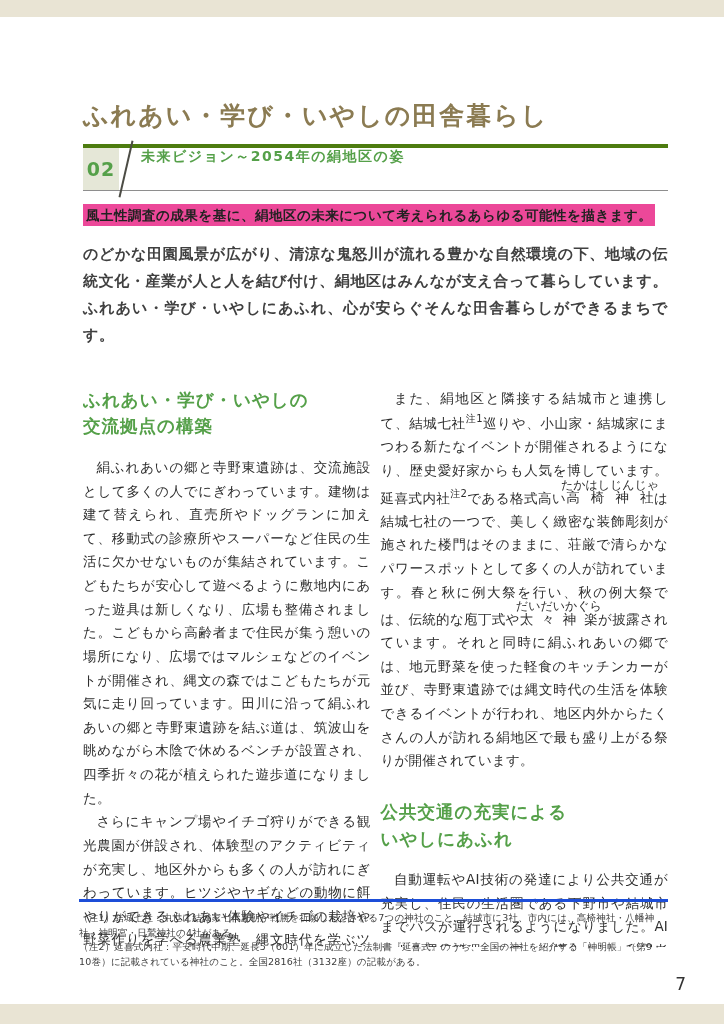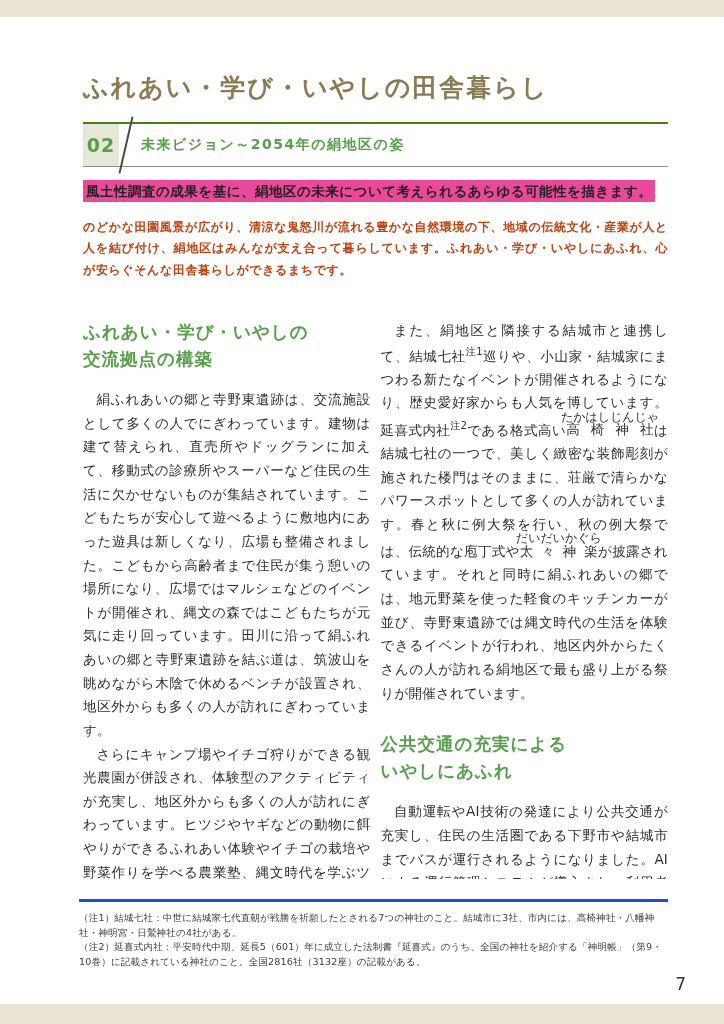--- a/index.html
+++ b/index.html
@@ -9,31 +9,31 @@
     position: relative;
     overflow: hidden;
     font-family: "DejaVu Sans", "Liberation Sans", sans-serif;
     color: #2e2e2e;
     -webkit-font-smoothing: antialiased;
   }
   .edge-band { position: absolute; left: 0; width: 724px; background: #e9e4d4; }
   .edge-band.top { top: 0; height: 17px; }
   .edge-band.bottom { bottom: 0; height: 20px; }
 
-  .content { position: absolute; top: 17px; left: 0; right: 0; padding: 55px 56px 0 83px; }
+  .content { position: absolute; top: 17px; left: 0; right: 0; padding: 83px 56px 0 83px; }
 
   .page-title {
     font-size: 25px; font-weight: bold; color: #8b7b52;
     letter-spacing: 2px; line-height: 1.3; margin: 0;
   }
 
   .section-band {
-    position: relative; margin-top: 17px; height: 42px;
-    border-top: 2px solid #4d7c0f; border-bottom: 1px solid #8e8e8e;
-    display: flex; align-items: center;
+    position: relative; margin-top: 11px; height: 42px;
+    border-top: 4px solid #4d7c0f; border-bottom: 1px solid #8e8e8e;
+    display: flex; 
   }
   .section-number {
     position: absolute; left: 0; top: 0; bottom: 0; width: 36px;
     background: #e5e7d7; color: #55a049;
     display: flex; align-items: center; justify-content: center;
     font-size: 19px; font-weight: bold; letter-spacing: 1px;
   }
   .section-slash {
     position: absolute; left: 42px; top: -8px; height: 58px; width: 2px;
     background: #4c4c45; transform: rotate(13deg);
@@ -43,23 +43,23 @@
     font-size: 14px; letter-spacing: 1.5px;
   }
 
   .highlight-line { margin-top: 14px; }
   .highlight-line span {
     background: #ec4899; font-size: 13.5px; font-weight: bold;
     color: #222; letter-spacing: 0.5px; padding: 3px 3px;
   }
 
   .lead-paragraph {
-    margin-top: 16px; font-size: 12px; font-weight: 600;
+    margin-top: 16px; font-size: 15px; font-weight: 600;
     line-height: 1.82; letter-spacing: 0.6px; text-align: justify;
-    color: #c2410c;
+    color: #404040;
   }
 
   .columns {
     margin-top: 37px; display: flex; gap: 10px;
     height: 560px; overflow: hidden;
   }
   .column { flex: 1 1 0; min-width: 0; }
 
   .col-heading {
     color: #55a049; font-weight: bold; font-size: 17.5px;
@@ -108,21 +108,21 @@
     <span>風土性調査の成果を基に、絹地区の未来について考えられるあらゆる可能性を描きます。</span>
   </div>
 
   <p class="lead-paragraph">のどかな田園風景が広がり、清涼な鬼怒川が流れる豊かな自然環境の下、地域の伝統文化・産業が人と人を結び付け、絹地区はみんなが支え合って暮らしています。ふれあい・学び・いやしにあふれ、心が安らぐそんな田舎暮らしができるまちです。</p>
 
   <div class="columns">
 
     <div class="column">
       <h2 class="col-heading">ふれあい・学び・いやしの
 交流拠点の構築</h2>
-      <p class="body-par">絹ふれあいの郷と寺野東遺跡は、交流施設として多くの人でにぎわっています。建物は建て替えられ、直売所やドッグランに加えて、移動式の診療所やスーパーなど住民の生活に欠かせないものが集結されています。こどもたちが安心して遊べるように敷地内にあった遊具は新しくなり、広場も整備されました。こどもから高齢者まで住民が集う憩いの場所になり、広場ではマルシェなどのイベントが開催され、縄文の森ではこどもたちが元気に走り回っています。田川に沿って絹ふれあいの郷と寺野東遺跡を結ぶ道は、筑波山を眺めながら木陰で休めるベンチが設置され、地区外からも多くの人が訪れにぎわっています。</p>
+      <p class="body-par">絹ふれあいの郷と寺野東遺跡は、交流施設として多くの人でにぎわっています。建物は建て替えられ、直売所やドッグランに加えて、移動式の診療所やスーパーなど住民の生活に欠かせないものが集結されています。こどもたちが安心して遊べるように敷地内にあった遊具は新しくなり、広場も整備されました。こどもから高齢者まで住民が集う憩いの場所になり、広場ではマルシェなどのイベントが開催され、縄文の森ではこどもたちが元気に走り回っています。田川に沿って絹ふれあいの郷と寺野東遺跡を結ぶ道は、筑波山を眺めながら木陰で休めるベンチが設置され、四季折々の花が植えられた遊歩道になりました。</p>
       <p class="body-par">さらにキャンプ場やイチゴ狩りができる観光農園が併設され、体験型のアクティビティが充実し、地区外からも多くの人が訪れにぎわっています。ヒツジやヤギなどの動物に餌やりができるふれあい体験やイチゴの栽培や野菜作りを学べる農業塾、縄文時代を学ぶツアーなど、ふれあいと学び、いやしの体験ができるテーマパークとして生まれ変わりました。</p>
     </div>
 
     <div class="column">
       <p class="body-par">また、絹地区と隣接する結城市と連携して、結城七社<sup>注1</sup>巡りや、小山家・結城家にまつわる新たなイベントが開催されるようになり、歴史愛好家からも人気を博しています。延喜式内社<sup>注2</sup>である格式高い<ruby>高椅神社<rt>たかはしじんじゃ</rt></ruby>は結城七社の一つで、美しく緻密な装飾彫刻が施された楼門はそのままに、荘厳で清らかなパワースポットとして多くの人が訪れています。春と秋に例大祭を行い、秋の例大祭では、伝統的な庖丁式や<ruby>太々神楽<rt>だいだいかぐら</rt></ruby>が披露されています。それと同時に絹ふれあいの郷では、地元野菜を使った軽食のキッチンカーが並び、寺野東遺跡では縄文時代の生活を体験できるイベントが行われ、地区内外からたくさんの人が訪れる絹地区で最も盛り上がる祭りが開催されています。</p>
       <h2 class="col-heading second">公共交通の充実による
 いやしにあふれ</h2>
       <p class="body-par">自動運転やAI技術の発達により公共交通が充実し、住民の生活圏である下野市や結城市までバスが運行されるようになりました。AIによる運行管理システムが導入され、利用者の行先によってルートが最適化され、待ち時間や乗車時間が短縮された利用者に寄り添った運行が可能になり、</p>
     </div>
 

